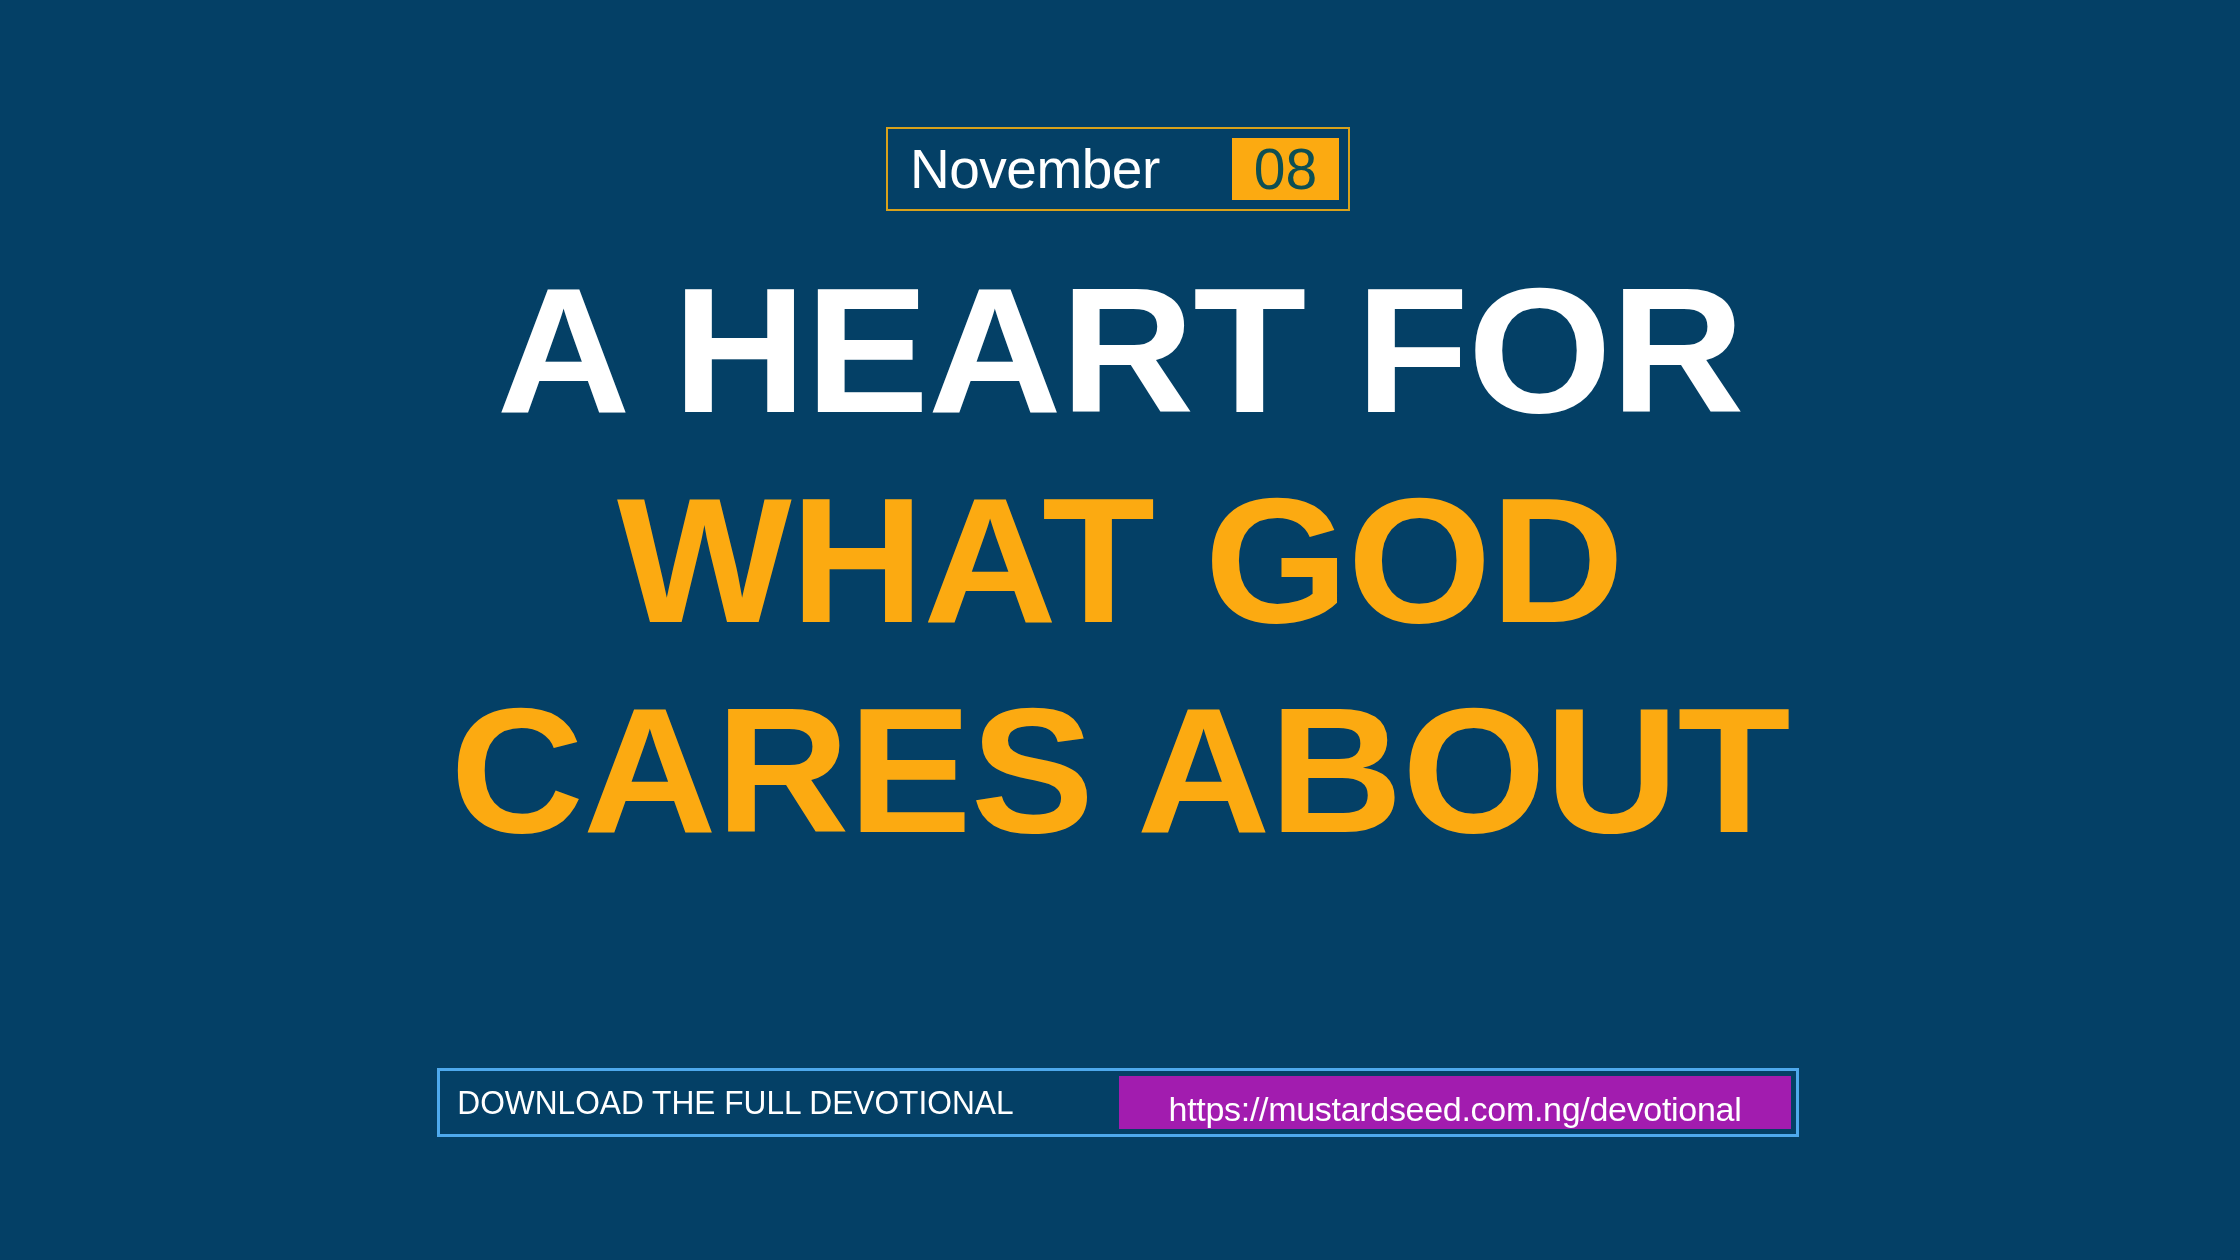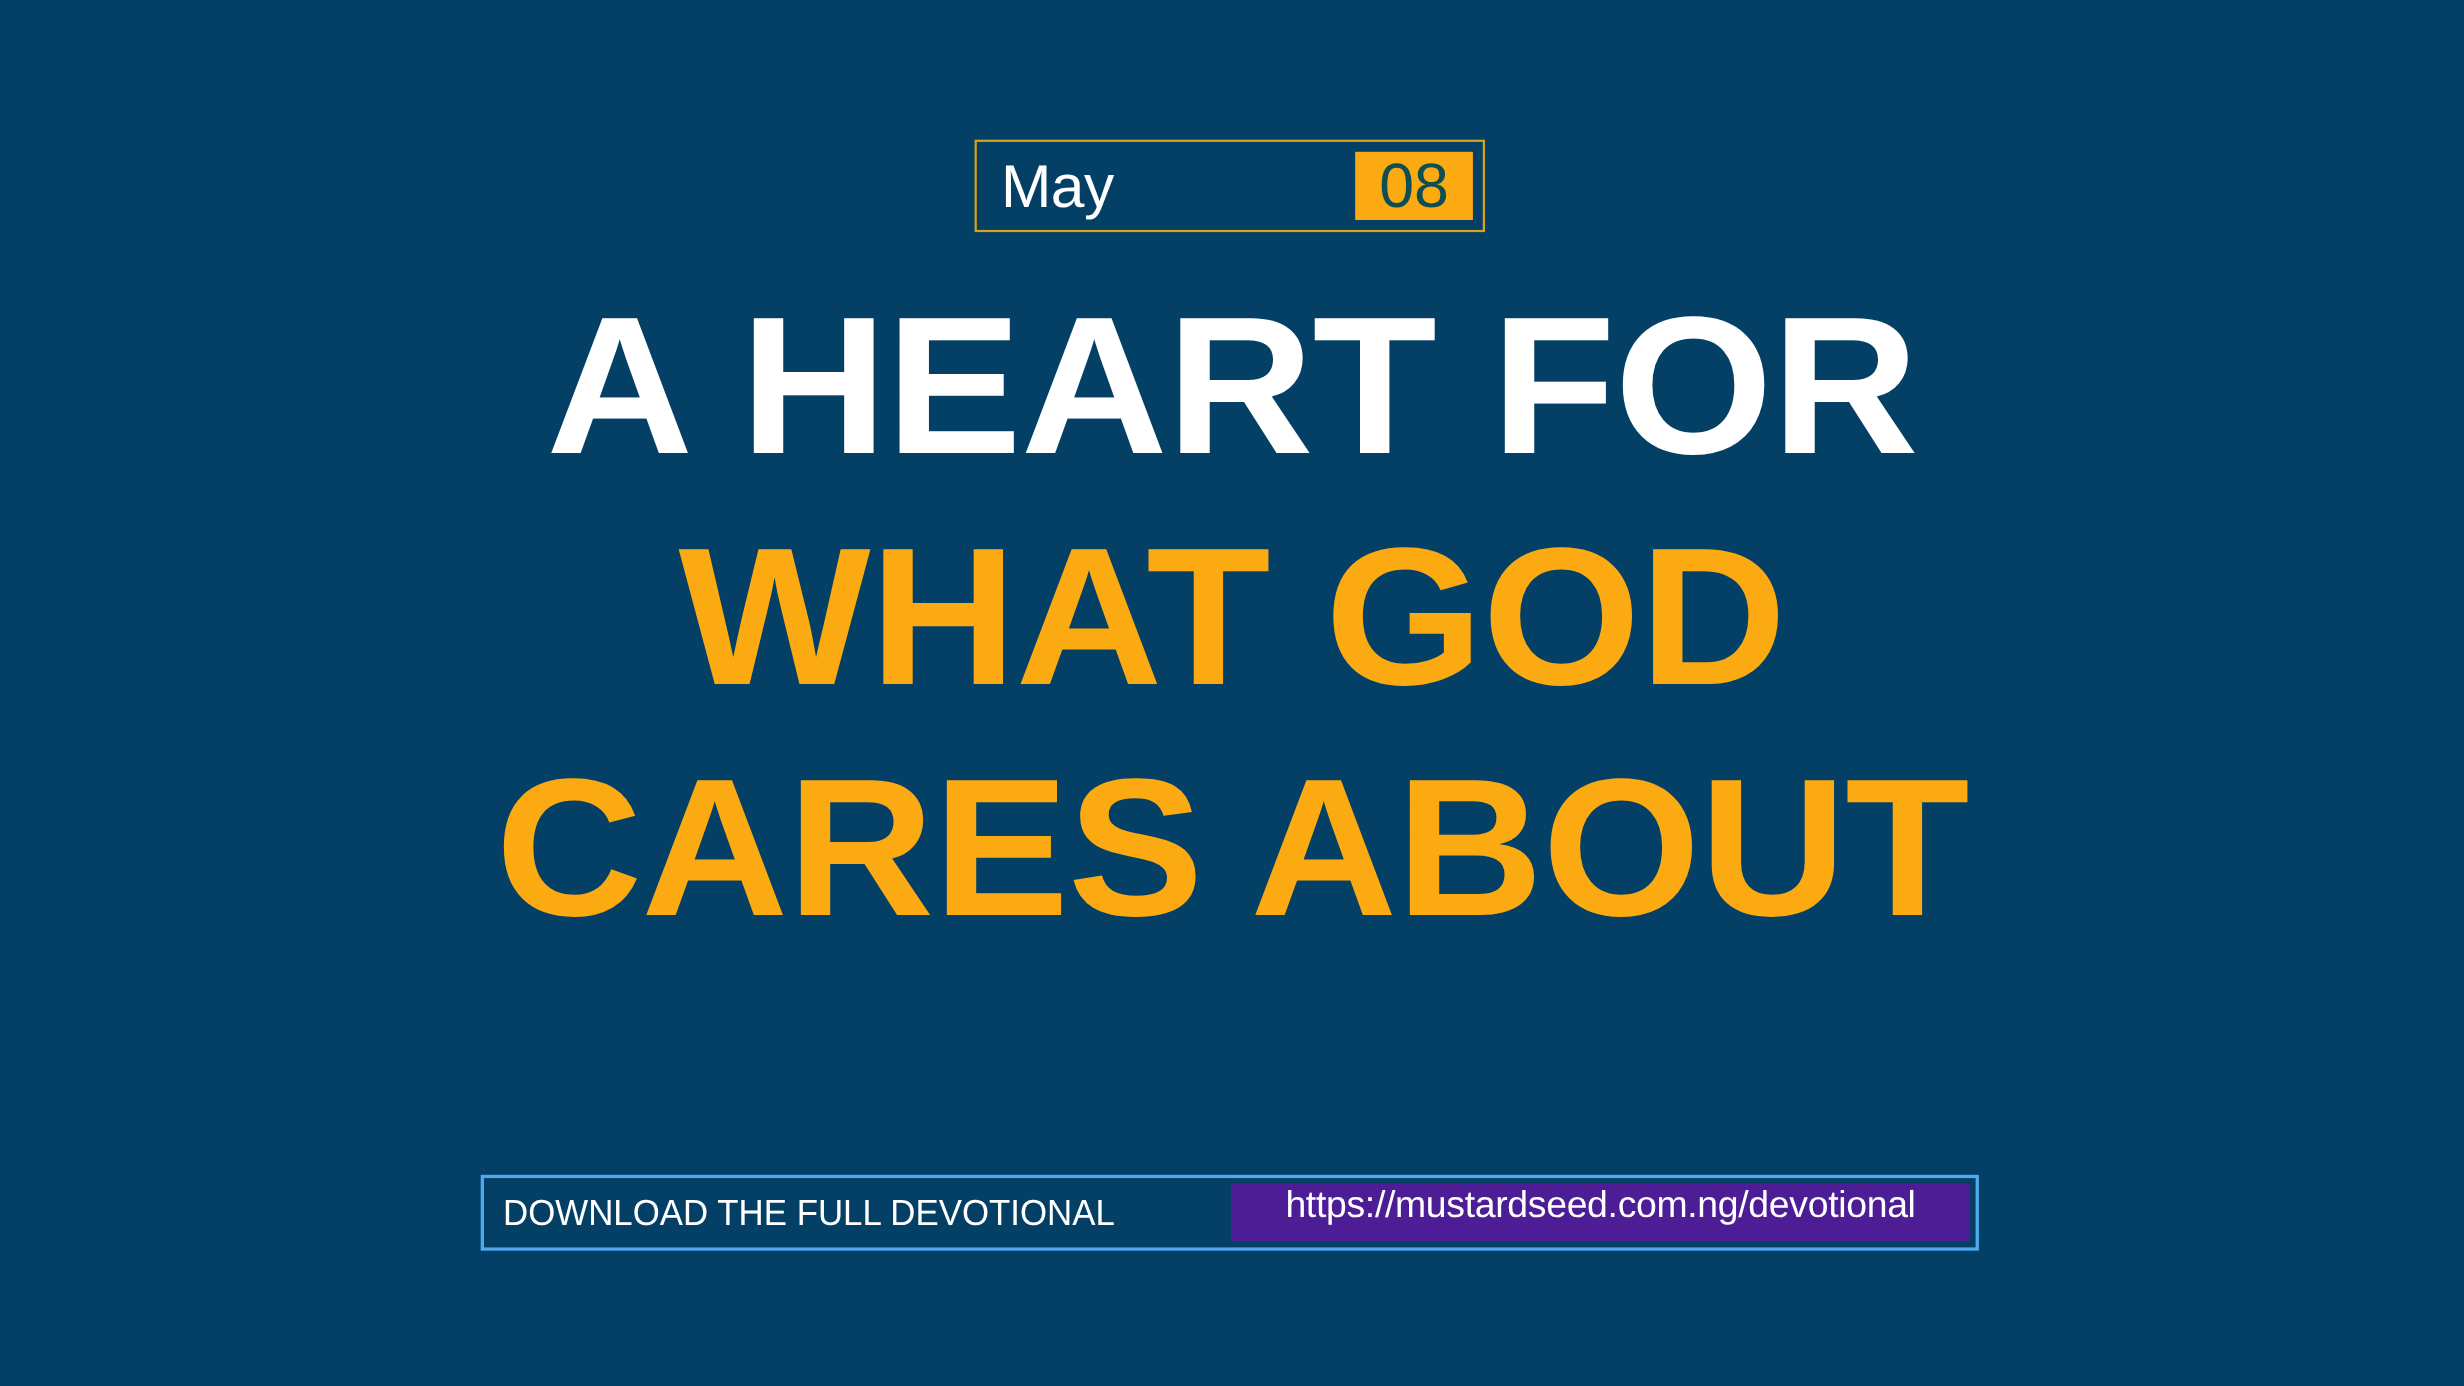--- a/index.html
+++ b/index.html
@@ -123,41 +123,41 @@
     white-space: nowrap;
     transform: scaleX(0.96);
     transform-origin: left center;
   }
   .cta-url-box {
     position: absolute;
     left: 679px;
     top: 5px;
     bottom: 5px;
     right: 5px;
-    background: #4c1d95;
+    background: #a21caf;
     display: flex;
-    align-items: flex-start;
+    align-items: flex-end;
     justify-content: center;
   }
   .cta-url {
     color: #FFFFFF;
     font-family: "Liberation Sans", sans-serif;
     font-size: 34px;
     font-weight: 400;
     letter-spacing: -0.3px;
     white-space: nowrap;
   }
 </style>
 </head>
 <body>
 
 <div id="slide">
 
   <div class="date-badge">
-    <span class="date-month">May</span>
+    <span class="date-month">November</span>
     <span class="date-day-box">
       <span class="date-day">08</span>
     </span>
   </div>
 
   <div class="headline">
     <span class="hl-line hl-line-1">A HEART FOR</span>
     <span class="hl-line hl-line-2">WHAT GOD</span>
     <span class="hl-line hl-line-3">CARES ABOUT</span>
   </div>

